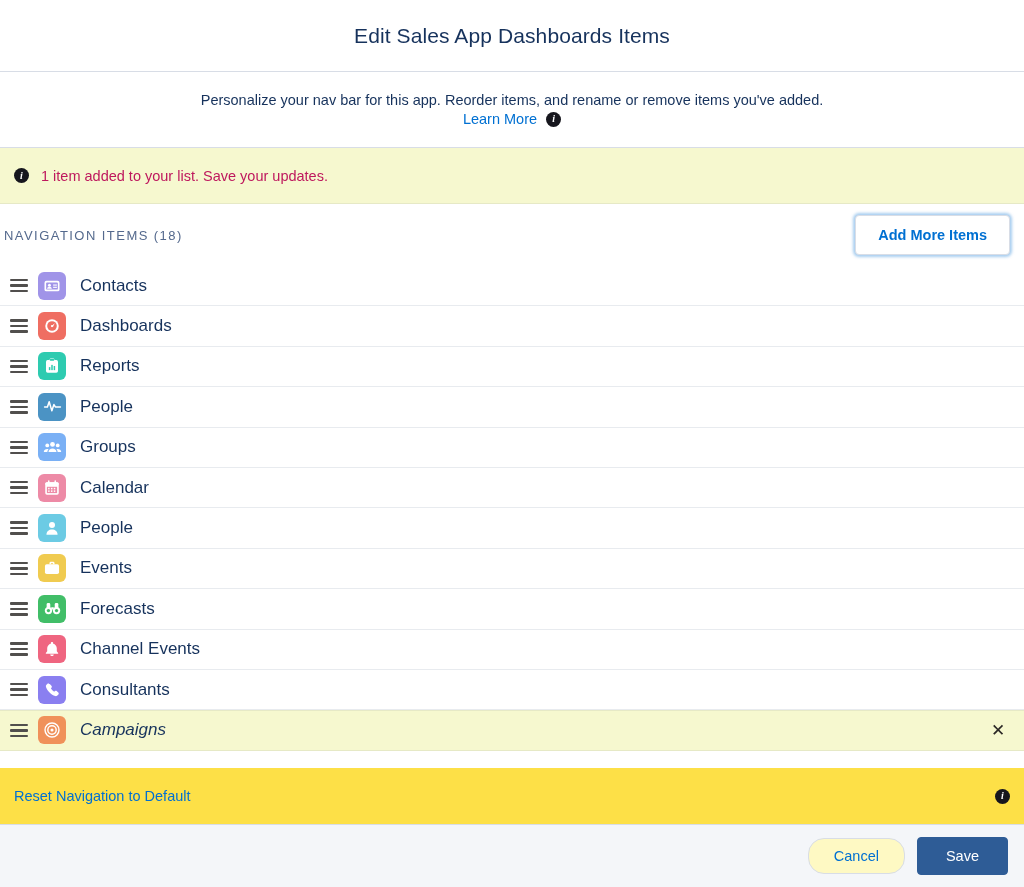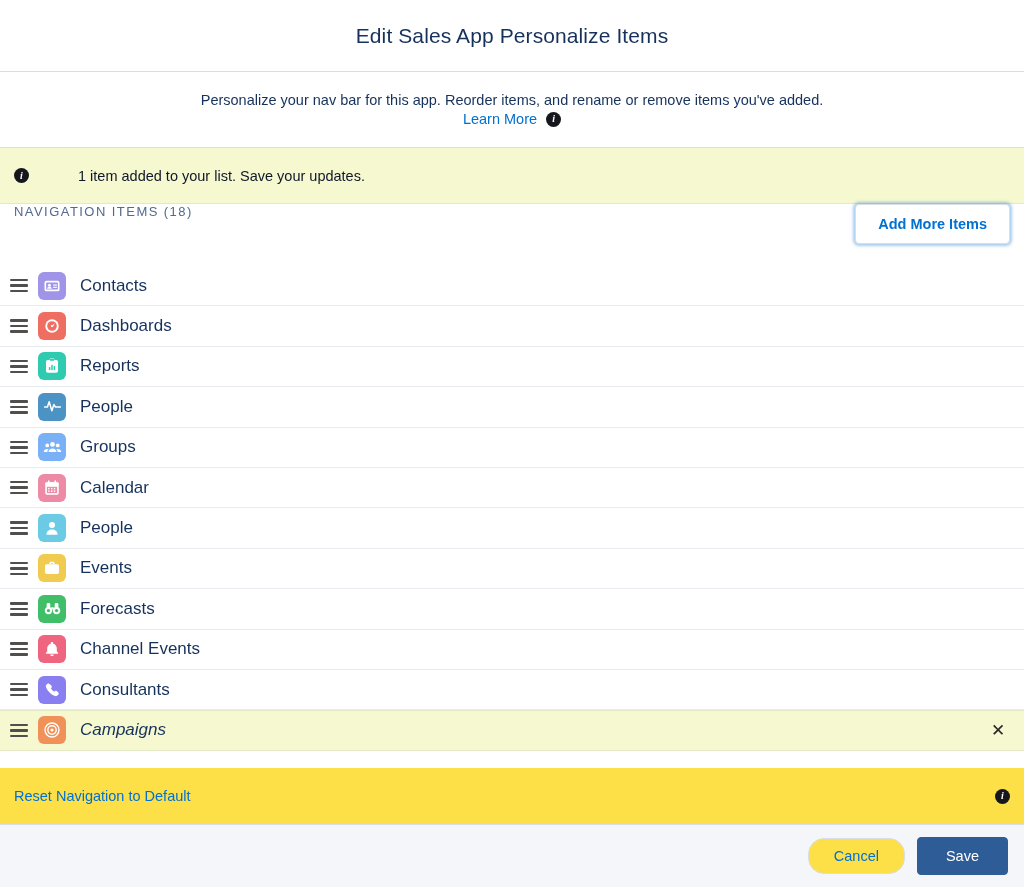--- a/index.html
+++ b/index.html
@@ -87,31 +87,30 @@
     flex: 0 0 56px;
     background: #f6f8cf;
     display: flex;
     align-items: center;
     padding: 0 14px;
     gap: 12px;
     border-bottom: 1px solid #e6e9c6;
   }
   .banner-text {
     font-size: 14.5px;
-    color: #0f172a;
-    margin-left: 37px;
+    color: #be185d;
   }
 
   
   .section-bar {
     flex: 0 0 62px;
     display: flex;
-    align-items: flex-start;
+    align-items: center;
     justify-content: space-between;
-    padding: 0 14px 0 14px;
+    padding: 0 14px 0 4px;
     background: #ffffff;
   }
   .section-label {
     font-size: 13px;
     letter-spacing: 1.45px;
     color: #54698d;
     text-transform: uppercase;
   }
   .btn-outline {
     background: #ffffff;
@@ -213,21 +212,21 @@
     flex: 0 0 63px;
     background: #f4f6f9;
     border-top: 1px solid #d8dde6;
     display: flex;
     align-items: center;
     justify-content: flex-end;
     gap: 12px;
     padding: 0 16px;
   }
   .btn-cancel {
-    background: #fde047;
+    background: #fef9c3;
     border: 1px solid #d8dde6;
     border-radius: 16px;
     color: #0070d2;
     font-size: 14.5px;
     font-family: "Liberation Sans", sans-serif;
     padding: 9px 25px;
     cursor: pointer;
   }
   .btn-save {
     background: #2e5c96;
@@ -239,21 +238,21 @@
     padding: 10px 28px;
     cursor: pointer;
   }
 </style>
 </head>
 <body>
 
 <div class="modal">
 
   <div class="modal-header">
-    <h1 class="modal-title">Edit Sales App Personalize Items</h1>
+    <h1 class="modal-title">Edit Sales App Dashboards Items</h1>
   </div>
 
   <div class="intro">
     <div class="intro-text">Personalize your nav bar for this app. Reorder items, and rename or remove items you've added.</div>
     <div class="intro-link-row">
       <a class="link">Learn More</a>
       <span class="info-icon">i</span>
     </div>
   </div>
 

